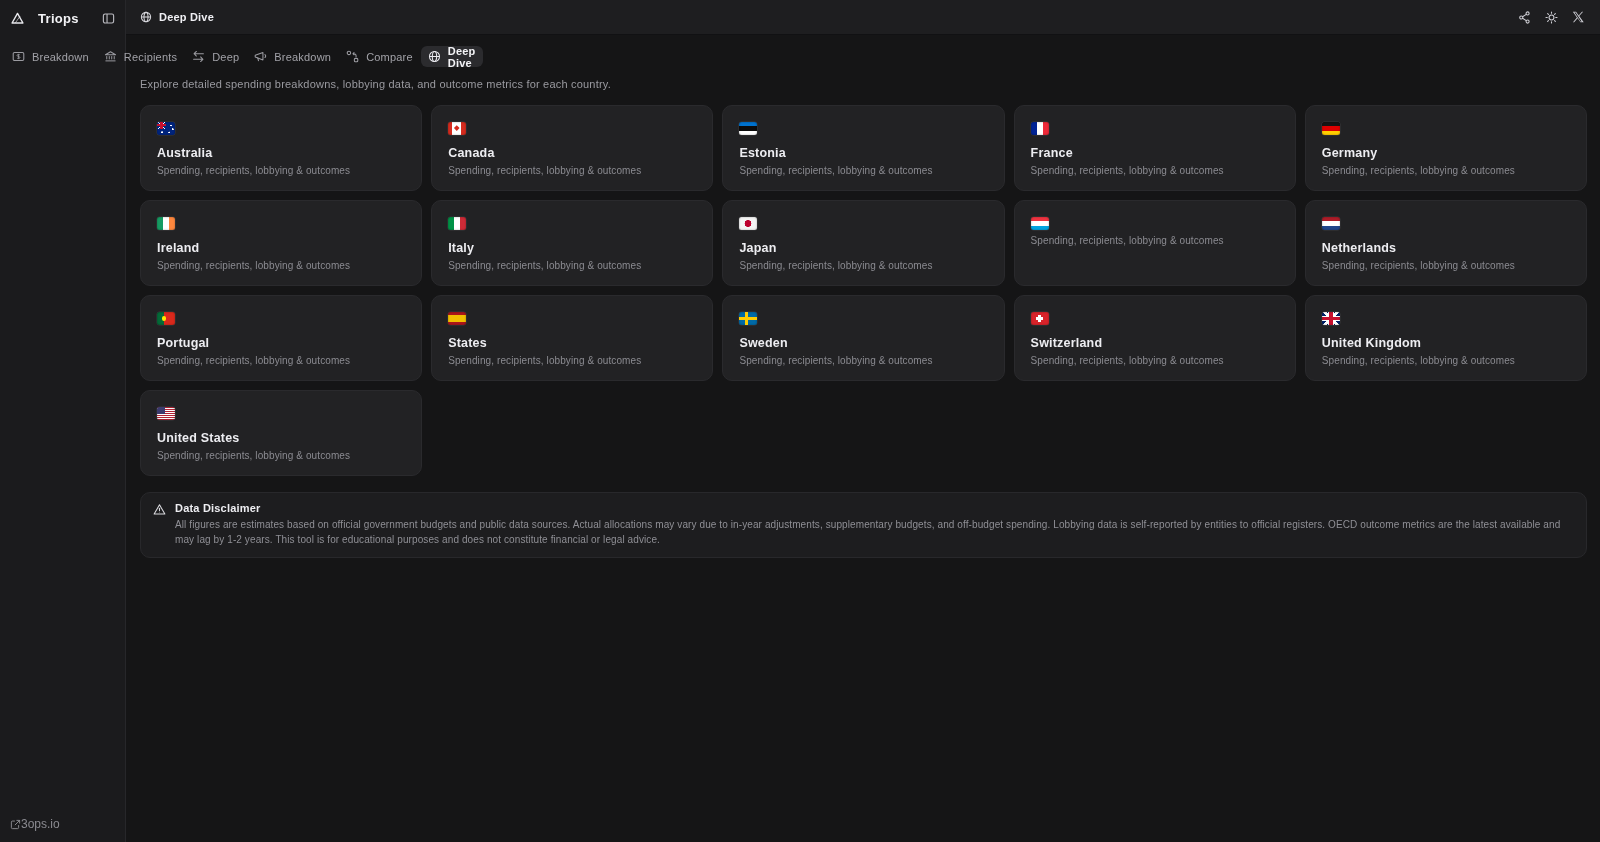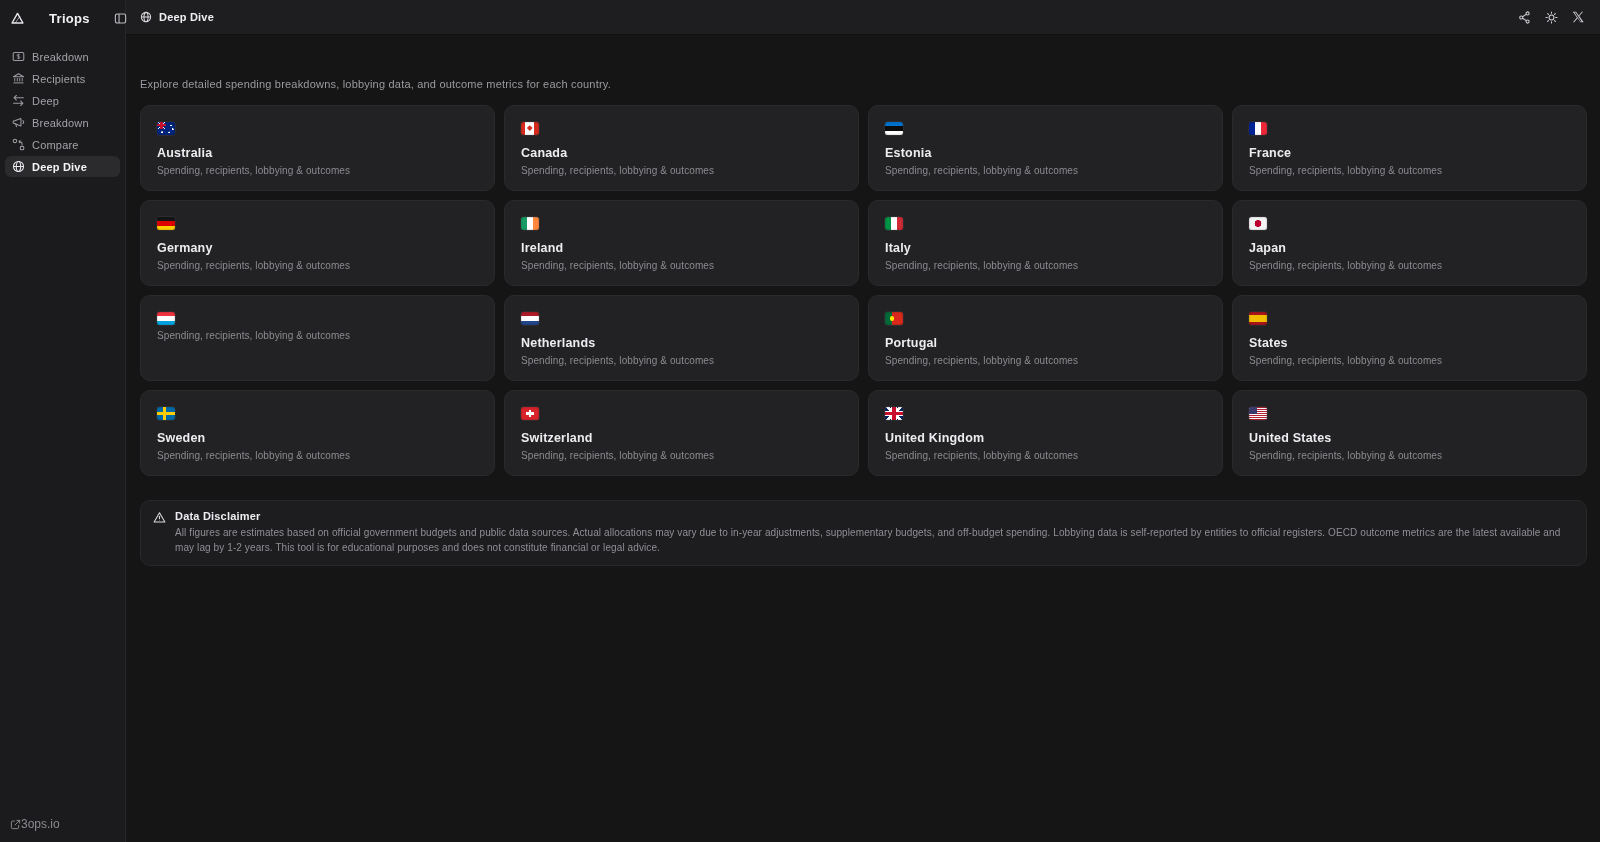--- a/index.html
+++ b/index.html
@@ -3,25 +3,25 @@
 <meta charset="utf-8">
 <style>
   * { margin:0; padding:0; box-sizing:border-box; }
   html,body { width:1600px; height:842px; overflow:hidden; background:#151516;
               font-family:"Liberation Sans", sans-serif; -webkit-font-smoothing:antialiased; }
   body { display:flex; }
 
   
   .sidebar { width:126px; height:842px; background:#1b1b1d; border-right:1px solid #27272a;
              display:flex; flex-direction:column; position:relative; flex-shrink:0; }
-  .logo-row { height:36px; display:flex; align-items:center; padding:0 10px; gap:24px; }
+  .logo-row { height:36px; display:flex; align-items:center; padding:0 10px; gap:13px; }
   .logo-glyph { color:#e8e8ec; display:flex; }
   .brand { color:#f2f2f5; font-size:13px; font-weight:bold; letter-spacing:.3px; flex:1; }
   .panel-toggle { color:#b9b9bf; display:flex; cursor:pointer; }
-  .nav { margin-top:10px; padding:0 5px; display:flex; flex-direction:column; gap:1px; }
+  .nav { margin-top:10px; padding:0 5px; display:flex; gap:1px; }
   .nav-item { display:flex; align-items:center; gap:7px; height:21px; padding:0 7px;
               border-radius:6px; color:#a2a2a8; font-size:11px; font-weight:500;
               letter-spacing:.2px; cursor:pointer; }
   .nav-item .nicon { display:flex; color:#9b9ba1; }
   .nav-item.active { background:#2b2b2e; color:#f4f4f7; font-weight:bold; }
   .nav-item.active .nicon { color:#e9e9ee; }
   .side-footer { position:absolute; left:10px; bottom:11px; display:flex; align-items:center;
                  color:#8a8a90; font-size:12px; cursor:pointer; }
 
   
@@ -29,21 +29,21 @@
   .topbar { height:35px; background:#1e1e20; border-bottom:1px solid #111113;
             display:flex; align-items:center; padding:0 16px 0 14px; gap:7px; }
   .topbar .ticon { display:flex; color:#d6d6db; }
   .topbar-title { color:#f0f0f4; font-size:11px; font-weight:bold; letter-spacing:.2px; flex:1; }
   .topbar-actions { display:flex; align-items:center; gap:14px; }
   .action-btn { display:flex; color:#cfcfd5; cursor:pointer; }
 
   
   .main { flex:1; background:#151516; padding:43px 13px 0 14px; overflow:hidden; }
   .intro { color:#9a9aa0; font-size:11px; letter-spacing:.2px; margin-bottom:15px; }
-  .grid { display:grid; grid-template-columns:repeat(4,1fr); gap:9px; }
+  .grid { display:grid; grid-template-columns:repeat(5,1fr); gap:9px; }
   .card { background:#222224; border:1px solid #2a2a2d; border-radius:10px; height:86px;
           padding:16px; cursor:pointer; }
   .card-name { color:#ededf1; font-size:12.5px; font-weight:bold; letter-spacing:.2px;
                margin-top:11px; }
   .card-sub { color:#8b8b91; font-size:10px; letter-spacing:.1px; margin-top:5px; }
 
   
   .flag { display:block; width:18px; height:13px; border-radius:2.5px; position:relative;
           overflow:hidden; box-shadow:0 0 0 .5px rgba(255,255,255,.10), inset 0 0 2px rgba(0,0,0,.35); }
   .flag::before,.flag::after { pointer-events:none; }
@@ -83,21 +83,21 @@
       linear-gradient(90deg,transparent 0 7px,#c8102e 7px 11px,transparent 11px),
       linear-gradient(180deg,transparent 0 4.8px,#c8102e 4.8px 8.2px,transparent 8.2px),
       linear-gradient(90deg,transparent 0 6px,#fff 6px 12px,transparent 12px),
       linear-gradient(180deg,transparent 0 3.8px,#fff 3.8px 9.2px,transparent 9.2px),
       linear-gradient(45deg,transparent 0 43%,#fff 43% 57%,transparent 57%),
       linear-gradient(135deg,transparent 0 43%,#fff 43% 57%,transparent 57%), #012169; }
   .flag-us { background:repeating-linear-gradient(180deg,#b22234 0 1px,#fff 1px 2px); }
   .flag-us::before { content:''; position:absolute; left:0; top:0; width:8px; height:7px; background:#3c3b6e; }
 
   
-  .disclaimer { margin-top:24px; background:#1d1d1f; border:1px solid #28282b; border-radius:10px;
+  .disclaimer { margin-top:16px; background:#1d1d1f; border:1px solid #28282b; border-radius:10px;
                 padding:9px 14px 10px 12px; display:flex; gap:9px; }
   .disc-icon { color:#d9d9de; flex-shrink:0; margin-top:1px; }
   .disc-title { color:#ededf1; font-size:11px; font-weight:bold; letter-spacing:.2px; }
   .disc-body { color:#8f8f95; font-size:10px; line-height:1.5; letter-spacing:.1px; margin-top:3px;
                max-width:1390px; }
 
   svg { display:block; }
 </style>
 </head>
 <body>

